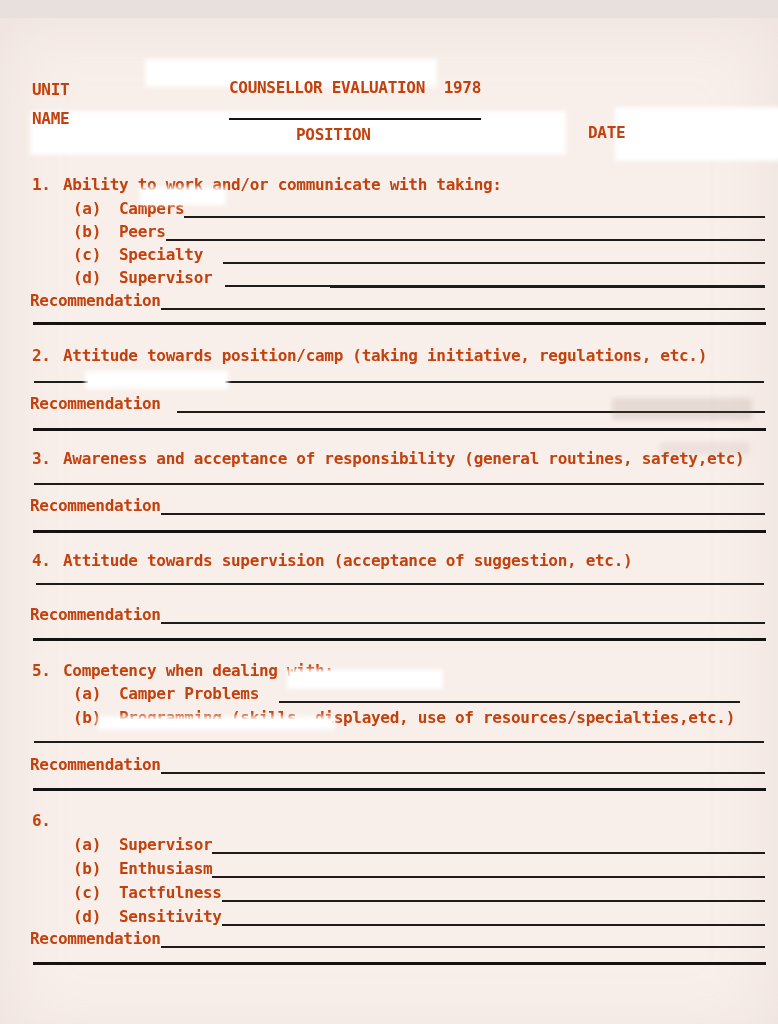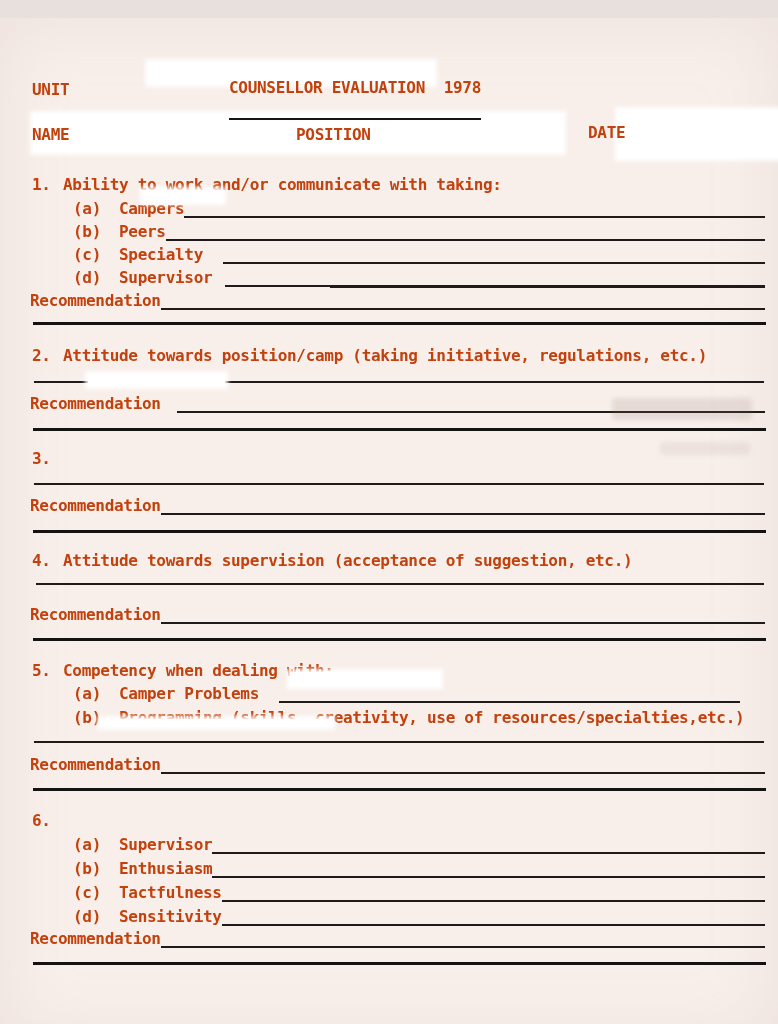--- a/index.html
+++ b/index.html
@@ -90,21 +90,21 @@
 
 <div class="page">
 
   <div class="wp" style="left:148px; top:44px; width:286px; height:22px;"></div>
   <div class="wp" style="left:33px; top:96px; width:530px; height:38px;"></div>
   <div class="wp" style="left:618px; top:92px; width:160px; height:48px;"></div>
 
   <span class="t" style="left:32px; top:62px;">UNIT</span>
   <span class="t underl" style="left:229px; top:60px;">COUNSELLOR EVALUATION  1978</span>
 
-  <span class="t" style="left:32px; top:107px;text-align:right;">NAME</span>
+  <span class="t" style="left:32px; top:91px;text-align:right;">NAME</span>
   <span class="t" style="left:296px; top:107px;">POSITION</span>
   <span class="t" style="left:588px; top:105px;">DATE</span>
 
   <div class="frow" style="left:32px; top:156px; right:20px;">
     <span class="num">1.</span>
     <span class="lbl">Ability to work and/or communicate with taking:</span>
   </div>
   <div class="frow" style="left:73px; top:180px; right:13px;">
     <span class="marker">(a)</span>
     <span class="lbl">Campers</span>
@@ -139,20 +139,21 @@
   </div>
   <div class="line" style="left:34px; top:363px; right:14px;"></div>
   <div class="frow" style="left:30px; top:375px; right:13px;">
     <span class="lbl">Recommendation</span>
     <span class="fill gap16"></span>
   </div>
   <div class="divider" style="left:33px; top:410px; right:12px;"></div>
 
   <div class="frow" style="left:32px; top:430px; right:6px;">
     <span class="num">3.</span>
+    <span class="lbl">Awareness and acceptance of responsibility (general routines, safety,etc)</span>
   </div>
   <div class="line" style="left:34px; top:465px; right:14px;"></div>
   <div class="frow" style="left:30px; top:477px; right:13px;">
     <span class="lbl">Recommendation</span>
     <span class="fill"></span>
   </div>
   <div class="divider" style="left:33px; top:512px; right:12px;"></div>
 
   <div class="frow" style="left:32px; top:532px; right:6px;">
     <span class="num">4.</span>
@@ -169,21 +170,21 @@
     <span class="num">5.</span>
     <span class="lbl">Competency when dealing with:</span>
   </div>
   <div class="frow" style="left:73px; top:665px; right:13px;">
     <span class="marker">(a)</span>
     <span class="lbl">Camper Problems</span>
     <span class="fill gap20 end25"></span>
   </div>
   <div class="frow" style="left:73px; top:689px; right:6px;">
     <span class="marker">(b)</span>
-    <span class="lbl">Programming (skills, creativity, use of resources/specialties,etc.)</span>
+    <span class="lbl">Programming (skills, displayed, use of resources/specialties,etc.)</span>
   </div>
   <div class="line" style="left:34px; top:723px; right:14px;"></div>
   <div class="frow" style="left:30px; top:736px; right:13px;">
     <span class="lbl">Recommendation</span>
     <span class="fill"></span>
   </div>
   <div class="divider" style="left:33px; top:770px; right:12px;"></div>
 
   <div class="frow" style="left:32px; top:792px; right:6px;">
     <span class="num">6.</span>

